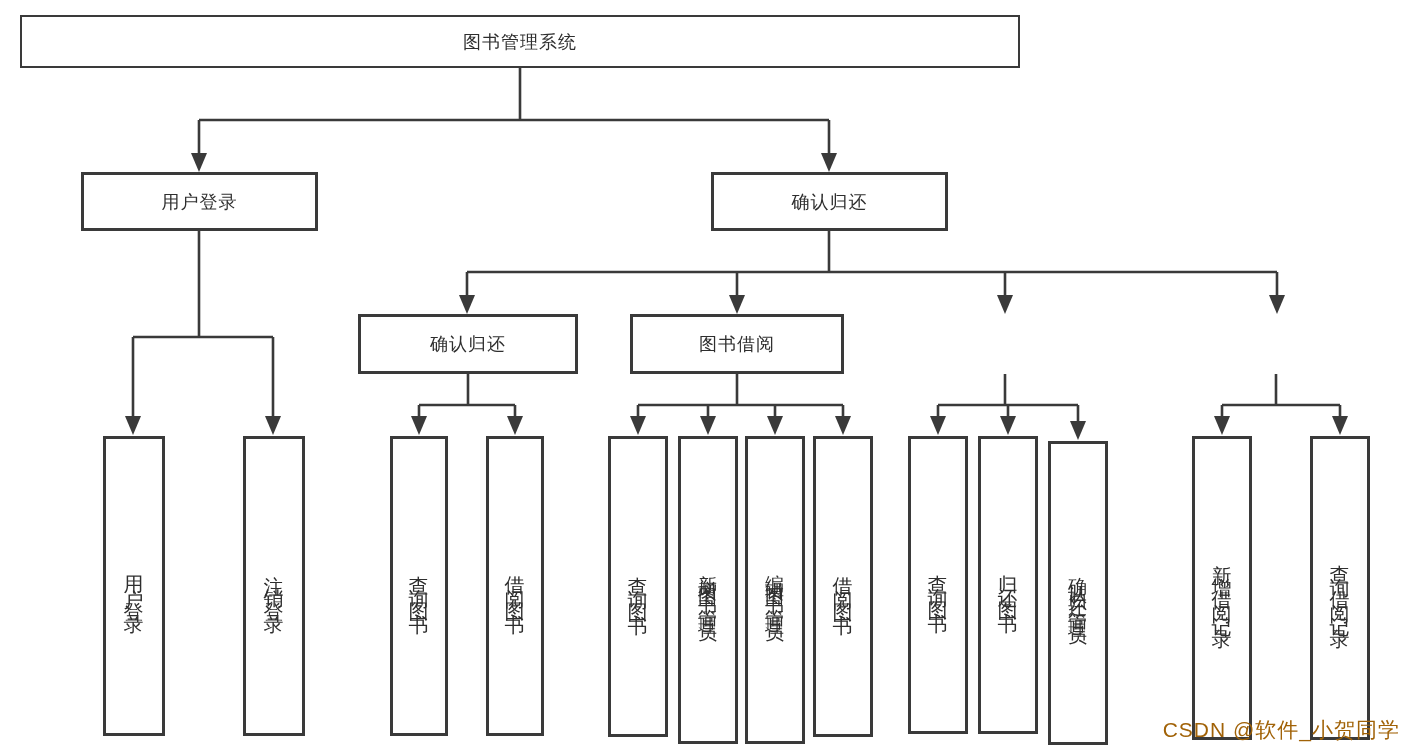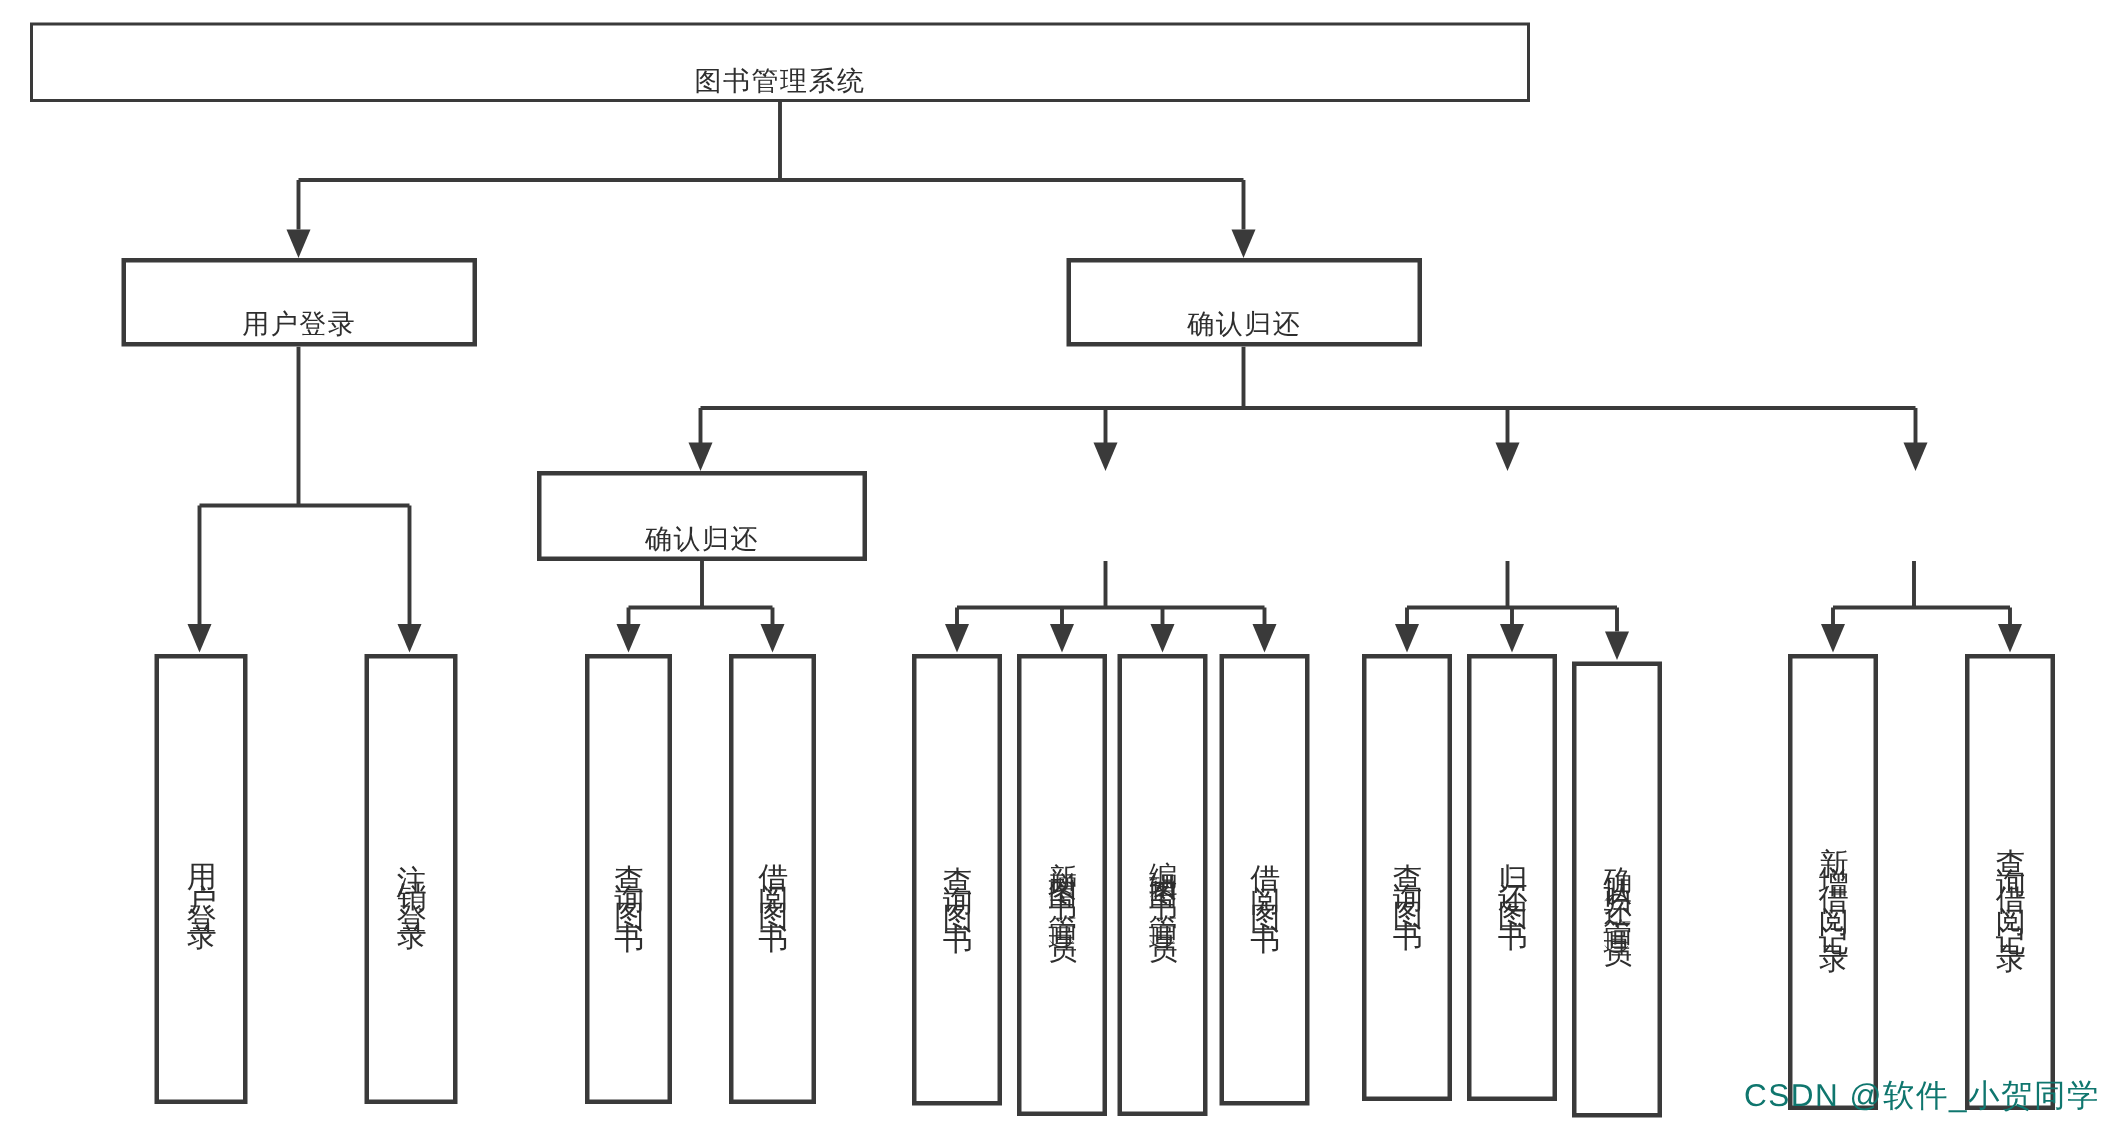--- a/index.html
+++ b/index.html
@@ -30,21 +30,21 @@
   .connectors polygon {
     fill: #3a3a3a;
     stroke: none;
   }
   .node {
     position: absolute;
     box-sizing: border-box;
     border: 3px solid #3a3a3a;
     background: #ffffff;
     display: flex;
-    align-items: flex-end;
+    align-items: center;
     justify-content: center;
     color: #2e2e2e;
     font-size: 18px;
     letter-spacing: 1px;
     white-space: nowrap;
   }
   .node.root {
     border-width: 2px;
   }
   .leaf {
@@ -66,21 +66,21 @@
   }
   .leaf.long .vtext {
     font-size: 19px;
     letter-spacing: 7px;
   }
   .watermark {
     position: absolute;
     right: 5px;
     bottom: 3px;
     font-size: 21px;
-    color: #0f766e;
+    color: #a16207;
     letter-spacing: 1px;
     user-select: none;
   }
 </style>
 </head>
 <body>
 
 <div class="canvas">
 
   <svg class="connectors" viewBox="0 0 1405 747" xmlns="http://www.w3.org/2000/svg">
@@ -133,20 +133,23 @@
   <div class="node" style="left:81px; top:172px; width:237px; height:59px;">
     <span>用户登录</span>
   </div>
   <div class="node" style="left:711px; top:172px; width:237px; height:59px;">
     <span>确认归还</span>
   </div>
 
   <div class="node" style="left:358px; top:314px; width:220px; height:60px;">
     <span>确认归还</span>
   </div>
+  <div class="node" style="left:630px; top:314px; width:214px; height:60px;">
+    <span>图书借阅</span>
+  </div>
 
   <div class="leaf" style="left:103px; top:436px; width:62px; height:300px;">
     <span class="vtext">用户登录</span>
   </div>
   <div class="leaf" style="left:243px; top:436px; width:62px; height:300px;">
     <span class="vtext">注销登录</span>
   </div>
 
   <div class="leaf" style="left:390px; top:436px; width:58px; height:300px;">
     <span class="vtext">查询图书</span>

